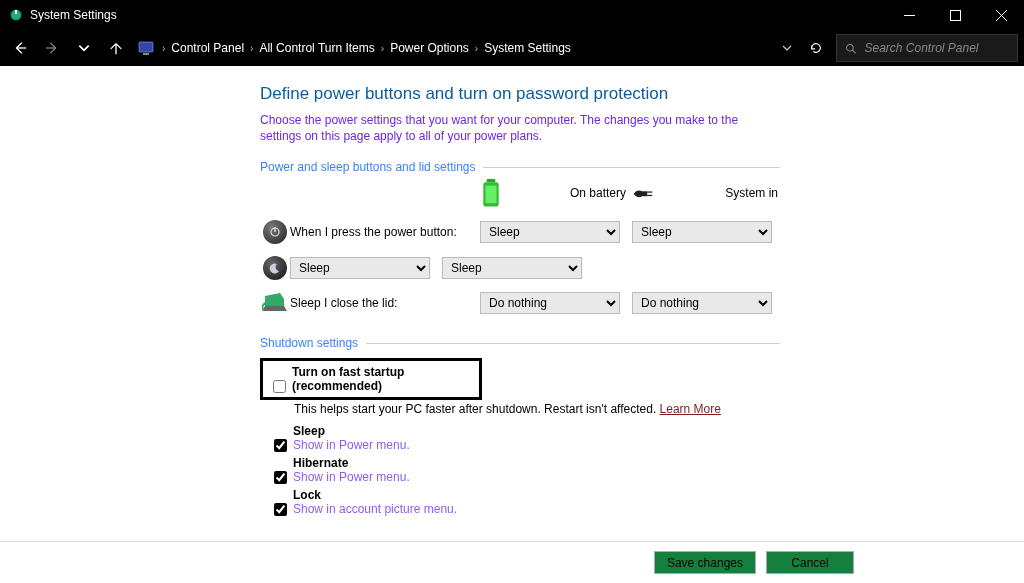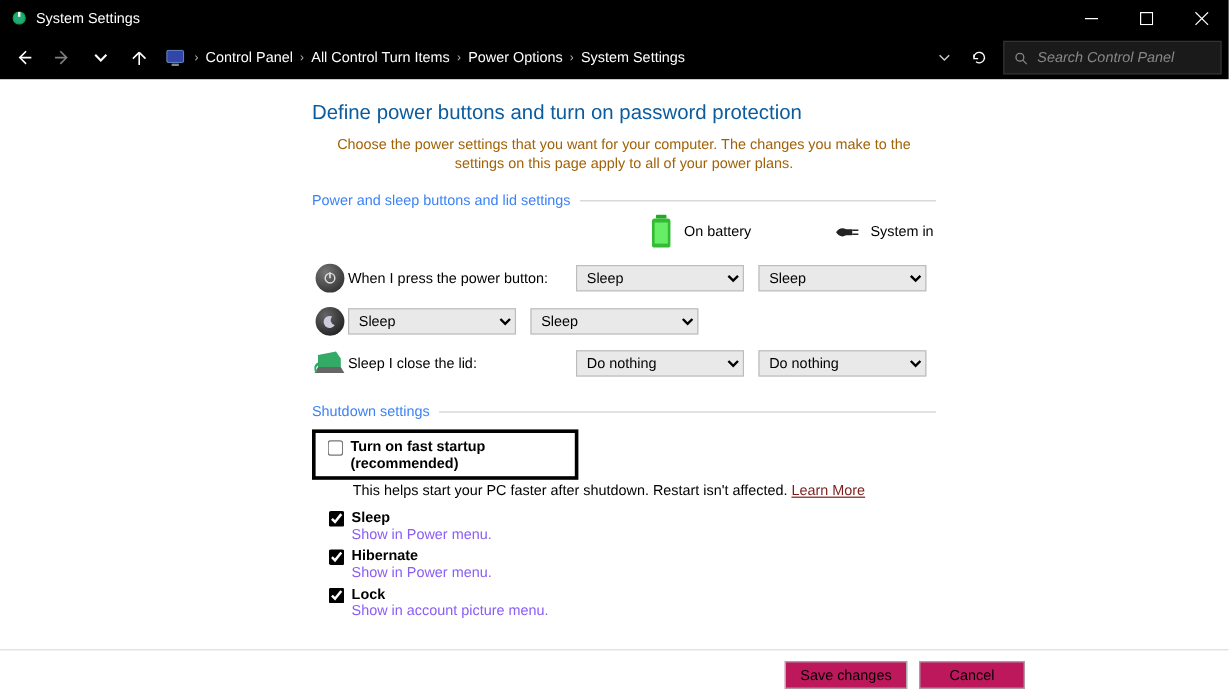--- a/index.html
+++ b/index.html
@@ -26,55 +26,55 @@
   .spacer { flex: 1; }
   .nav-right { display: flex; align-items: center; gap: 6px; }
   .search { background: #1a1a1a; border: 1px solid #333; height: 28px; width: 182px; display: flex; align-items: center; padding: 0 8px; color: #999; gap: 8px; }
   .search input { background: transparent; border: none; color: #ccc; outline: none; font-size: 12px; width: 100%; font-style: italic; }
   .search input::placeholder { color: #888; font-style: italic; }
   .crumb-dd { width: 18px; display:flex; justify-content:center; color:#bbb; }
 
   
   .content { position: absolute; top: 66px; left: 0; right: 0; bottom: 42px; overflow: auto; padding: 18px 20px 20px 240px; margin-left: 20px; }
   .page-heading { color: #0a5c9e; font-size: 17px; font-weight: 400; margin-bottom: 8px; }
-  .page-desc { font-size: 12px; color: #a16207; max-width: 520px; line-height: 1.35; margin-bottom: 16px; text-align: center; }
+  .page-desc { font-size: 12px; color: #6d28d9; max-width: 520px; line-height: 1.35; margin-bottom: 16px; }
 
   fieldset { border: none; border-top: 1px solid #d0d0d0; padding: 0; margin: 0 0 16px 0; width: 520px; }
   fieldset legend { font-size: 12px; padding-right: 8px; color: #3b82f6; }
 
   
   .header-row { display: flex; align-items: center; padding: 8px 0 10px 0; }
   .header-row .lblcol { width: 220px; }
-  .header-row .colh { width: 146px; display: flex; align-items: center; gap: 8px; justify-content: flex-end; }
+  .header-row .colh { width: 146px; display: flex; align-items: center; gap: 8px; justify-content: space-between; }
   .header-row .colh.col2 { margin-left: 6px; }
   .battery-icon, .plug-icon { width: 22px; height: 22px; display: inline-flex; align-items: center; justify-content: center; }
 
   .settings-row { display: flex; align-items: center; padding: 6px 0; }
   .settings-row .row-icon { width: 30px; display:flex; justify-content:center; }
   .settings-row .row-label { width: 190px; font-size: 12px; }
   .settings-row select { width: 140px; height: 22px; font-size: 12px; background: #e9e9e9; border: 1px solid #bcbcbc; padding: 1px 4px; }
   .settings-row .sel2 { margin-left: 12px; }
 
   .power-icon-circle { width: 24px; height: 24px; border-radius: 50%; background: radial-gradient(circle at 35% 30%, #777, #222); display:flex; align-items:center; justify-content:center; }
   .moon-icon-circle { width: 24px; height: 24px; border-radius: 50%; background: radial-gradient(circle at 35% 30%, #666, #111); display:flex; align-items:center; justify-content:center; }
 
   
   .shutdown-list { padding-top: 6px; }
-  .chk-row { display: flex; align-items: flex-start; padding: 2px 0 2px 14px; gap: 6px; }
+  .chk-row { display: flex; align-items: flex-end; padding: 2px 0 2px 14px; gap: 6px; }
   .chk-row input[type=checkbox] { width: 13px; height: 13px; margin-top: 2px; accent-color: #000; }
   .chk-row .chk-text { display: flex; flex-direction: column; }
   .chk-row .chk-label { font-weight: 600; font-size: 12px; }
   .chk-row .chk-desc { font-size: 12px; color: #8b5cf6; }
   .chk-row.highlight { border: 3px solid #000; padding: 4px 8px 4px 10px; margin: 2px 0 0 0; width: 222px; }
   .help-line { font-size: 12px; padding: 2px 0 6px 34px; }
   .help-line a { color: #7f1d1d; }
 
   
   .footer { position: absolute; left: 0; right: 0; bottom: 0; height: 42px; border-top: 1px solid #ddd; display: flex; align-items: center; justify-content: flex-end; padding-right: 170px; gap: 10px; background: #fff; }
-  .btn { min-width: 88px; height: 23px; font-size: 12px; background: #be185d; border: 1px solid #adadad; padding: 0 12px; }
+  .btn { min-width: 88px; height: 23px; font-size: 12px; background: #15803d; border: 1px solid #adadad; padding: 0 12px; }
 </style>
 </head>
 <body>
 
 <div class="titlebar">
   <div class="titlebar-left">
     <span class="titlebar-icon">
       <svg viewBox="0 0 16 16">
           <circle cx="8" cy="8" r="5" fill="#2a7" stroke="#0a4" stroke-width="1"></circle>
           <rect x="7" y="3" width="2" height="4" fill="#fff"></rect>

